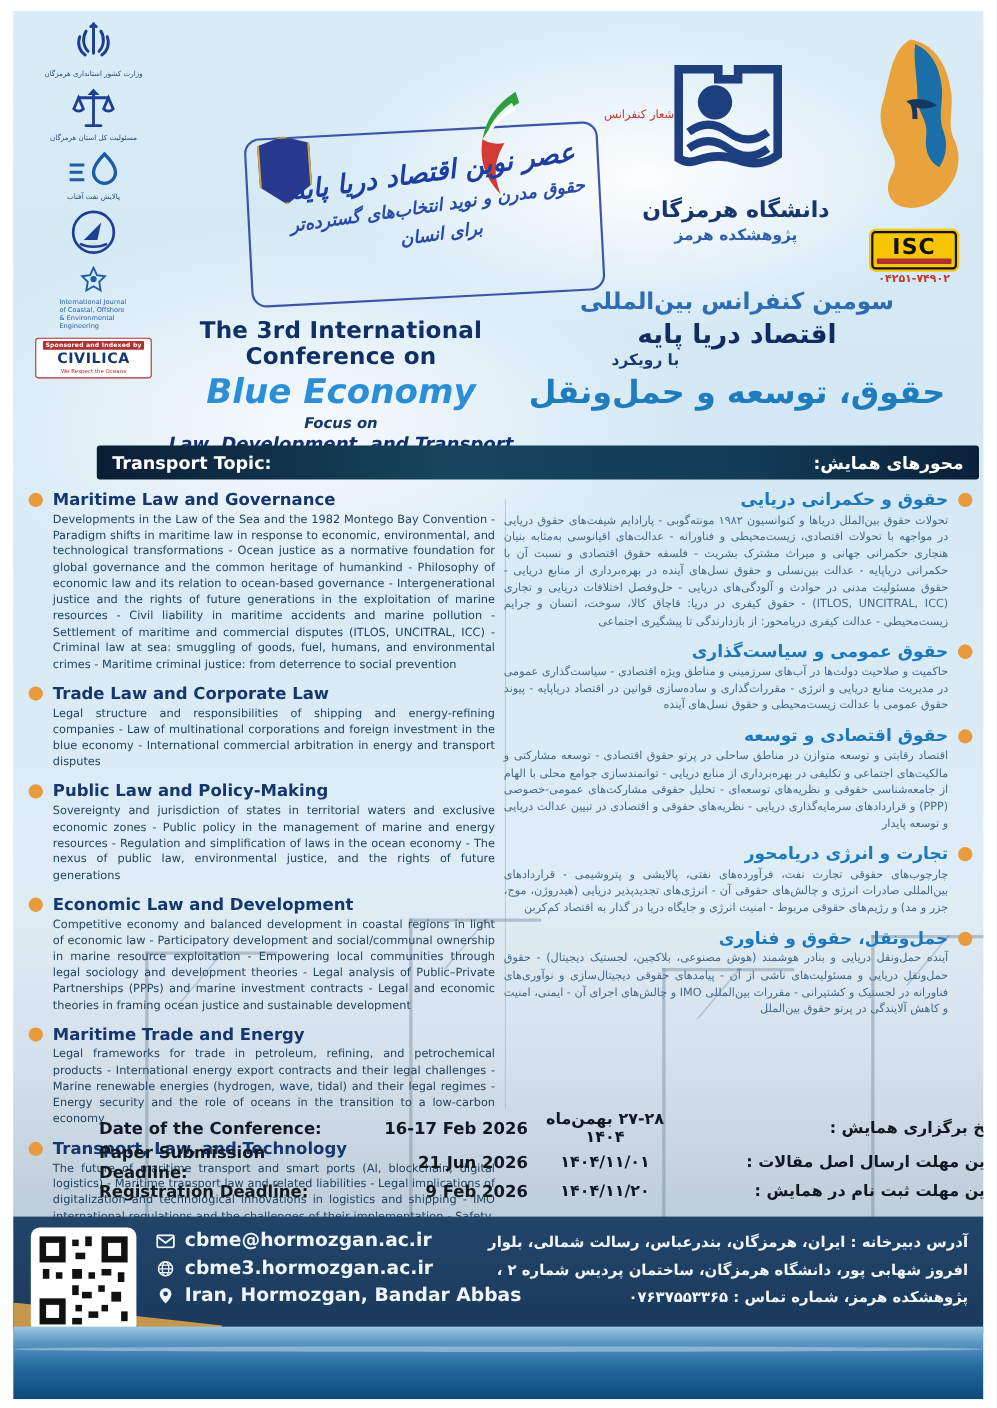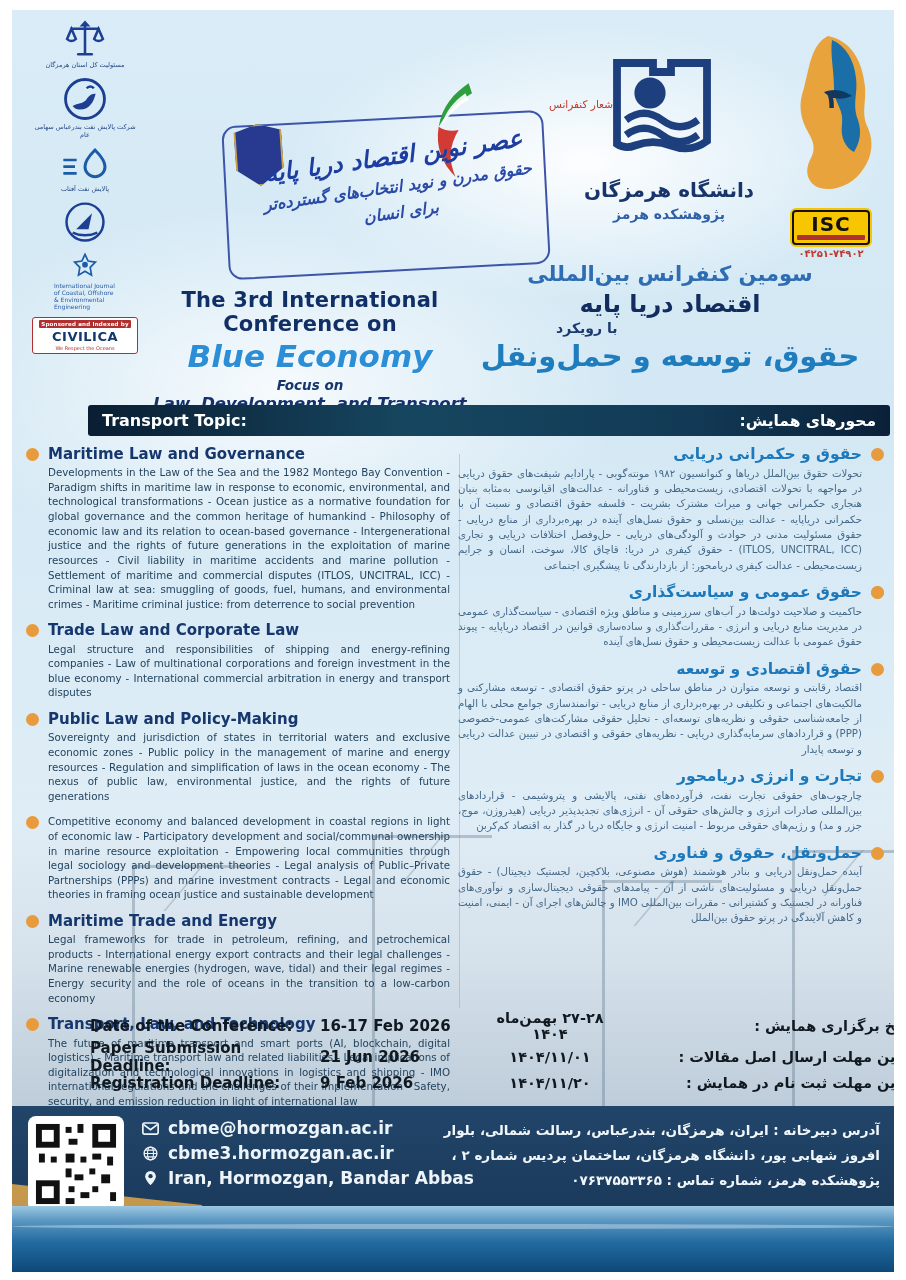--- a/index.html
+++ b/index.html
@@ -93,21 +93,21 @@
   .col-fa .bullet{right:4px;}
   .topic h3{margin:0 0 2px;font-size:15px;font-weight:800;color:#16376e;line-height:1.15;}
   .col-fa .topic h3{color:#1d79bb;font-size:15.5px;}
   .topic p{margin:0;font-size:10.3px;line-height:1.42;color:#23445f;text-align:justify;}
   .col-fa .topic p{color:#45698a;font-size:10.2px;line-height:1.5;}
   
   .dates{position:absolute;left:0;right:0;top:1000px;}
   .date-row{display:grid;grid-template-columns:230px 160px 1fr 140px 300px;align-items:center;
     padding:0 14px 0 78px;height:29px;}
   .d-label-en{font-size:15px;font-weight:800;color:#101820;}
-  .d-value-en{font-size:15px;font-weight:800;color:#101820;text-align:left;}
+  .d-value-en{font-size:15px;font-weight:800;color:#101820;text-align:right;}
   .d-value-fa{font-size:14.5px;font-weight:800;color:#101820;text-align:center;direction:rtl;}
   .d-label-fa{font-size:14.5px;font-weight:800;color:#101820;text-align:right;direction:rtl;}
   
   .footer{position:absolute;left:0;right:0;top:1096px;height:106px;background:linear-gradient(180deg,#214569 0%,#1b3a5c 100%);}
   .gold-wedge{position:absolute;left:0;bottom:-14px;width:190px;height:70px;background:#d8a24a;
     clip-path:polygon(0 40%,100% 70%,100% 100%,0 100%);opacity:.9;}
   .qr{position:absolute;left:16px;top:10px;width:86px;height:86px;background:#fff;border-radius:8px;padding:5px;}
   .contacts{position:absolute;left:130px;top:12px;display:flex;flex-direction:column;gap:5px;}
   .contact-line{display:flex;align-items:center;gap:9px;color:#eef5fa;font-size:17px;font-weight:600;}
   .contact-line .cicon{width:17px;height:17px;flex:0 0 17px;display:flex;align-items:center;justify-content:center;}
@@ -122,39 +122,44 @@
 
     <div class="photo-strip">
       <div class="crane" style="left:120px;top:40px;height:250px;"></div>
       <div class="crane" style="left:360px;top:10px;height:280px;"></div>
       <div class="crane" style="left:590px;top:55px;height:240px;"></div>
       <div class="crane" style="left:780px;top:25px;height:270px;"></div>
     </div>
 
     <div class="logo-col">
       <div class="logo-item">
+        <svg width="40" height="44" viewBox="0 0 24 26">
+          <g fill="none" stroke="#1c3f94" stroke-width="1.6" stroke-linecap="round">
+            <path d="M12 2v16"></path>
+              <path d="M8 6c-2 3-2 8 1 11"></path>
+              <path d="M16 6c2 3 2 8-1 11"></path>
+            <path d="M4.5 9c-1.5 4 0 8 3 10"></path>
+              <path d="M19.5 9c1.5 4 0 8-3 10"></path>
+              <path d="M10.5 3.5c.8-1 2.2-1 3 0"></path>
+          </g>
+        </svg>
+        <div class="logo-cap">وزارت کشور استانداری هرمزگان</div>
+      </div>
+      <div class="logo-item">
         <svg width="44" height="42" viewBox="0 0 26 24">
           <g fill="none" stroke="#1c3f94" stroke-width="1.5" stroke-linecap="round">
             <path d="M13 3v17"></path>
               <path d="M5 6h16"></path>
               <path d="M13 2.2l1.5 1.6h-3z" fill="#1c3f94"></path>
             <path d="M5 6l-2.6 6a3.4 3.4 0 0 0 5.2 0z"></path>
               <path d="M21 6l-2.6 6a3.4 3.4 0 0 0 5.2 0z"></path>
             <path d="M9 21h8"></path>
           </g>
         </svg>
         <div class="logo-cap">مسئولیت کل استان هرمزگان</div>
-      </div>
-      <div class="logo-item">
-        <svg width="46" height="46" viewBox="0 0 26 26">
-          <circle cx="13" cy="13" r="11" fill="none" stroke="#1c3f94" stroke-width="1.6"></circle>
-          <path d="M6 17c3-2 6-1 8-4 1.6-2.4 3-3 5-3-1 4-3 9-9 9-2 0-3.3-1-4-2z" fill="#1c3f94"></path>
-          <path d="M14 7c1-1.5 3-1.5 4 0" stroke="#1c3f94" stroke-width="1.4" fill="none"></path>
-        </svg>
-        <div class="logo-cap">شرکت پالایش نفت بندرعباس سهامی عام</div>
       </div>
       <div class="logo-item">
         <svg width="50" height="38" viewBox="0 0 30 22">
           <path d="M21 2c-4 4-6 7-6 10a6 6 0 0 0 12 0c0-3-2-6-6-10z" fill="none" stroke="#1c5ba8" stroke-width="1.8"></path>
           <path d="M2 8h8M2 12h7M2 16h8" stroke="#1c5ba8" stroke-width="1.6"></path>
         </svg>
         <div class="logo-cap">پالایش نفت آفتاب</div>
       </div>
       <div class="logo-item">
         <svg width="46" height="44" viewBox="0 0 26 25">
@@ -249,20 +254,21 @@
           <h3>Trade Law and Corporate Law</h3>
           <p>Legal structure and responsibilities of shipping and energy-refining companies - Law of multinational corporations and foreign investment in the blue economy - International commercial arbitration in energy and transport disputes</p>
           </div>
         <div class="topic">
             <span class="bullet"></span>
           <h3>Public Law and Policy-Making</h3>
           <p>Sovereignty and jurisdiction of states in territorial waters and exclusive economic zones - Public policy in the management of marine and energy resources - Regulation and simplification of laws in the ocean economy - The nexus of public law, environmental justice, and the rights of future generations</p>
           </div>
         <div class="topic">
             <span class="bullet"></span>
+          <h3>Economic Law and Development</h3>
           <p>Competitive economy and balanced development in coastal regions in light of economic law - Participatory development and social/communal ownership in marine resource exploitation - Empowering local communities through legal sociology and development theories - Legal analysis of Public–Private Partnerships (PPPs) and marine investment contracts - Legal and economic theories in framing ocean justice and sustainable development</p>
           </div>
         <div class="topic">
             <span class="bullet"></span>
           <h3>Maritime Trade and Energy</h3>
           <p>Legal frameworks for trade in petroleum, refining, and petrochemical products - International energy export contracts and their legal challenges - Marine renewable energies (hydrogen, wave, tidal) and their legal regimes - Energy security and the role of oceans in the transition to a low-carbon economy</p>
           </div>
         <div class="topic">
             <span class="bullet"></span>
           <h3>Transport, Law, and Technology</h3>

